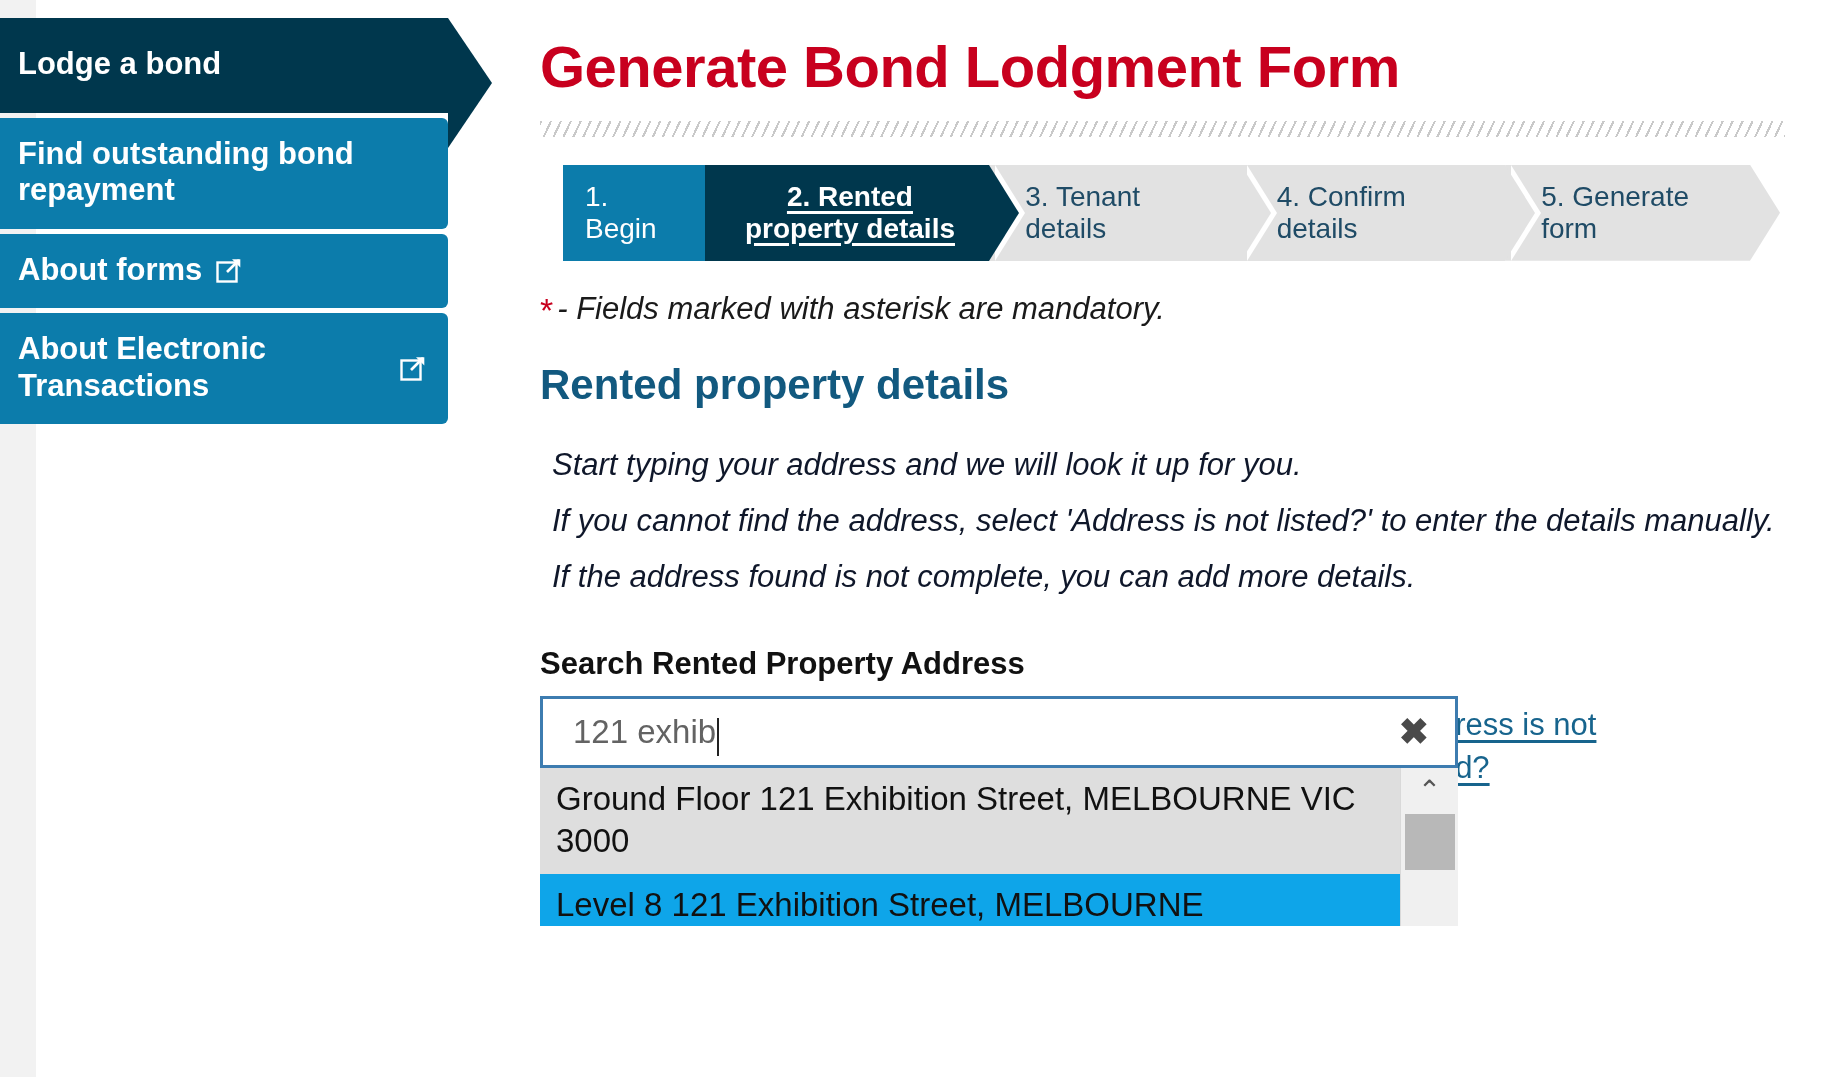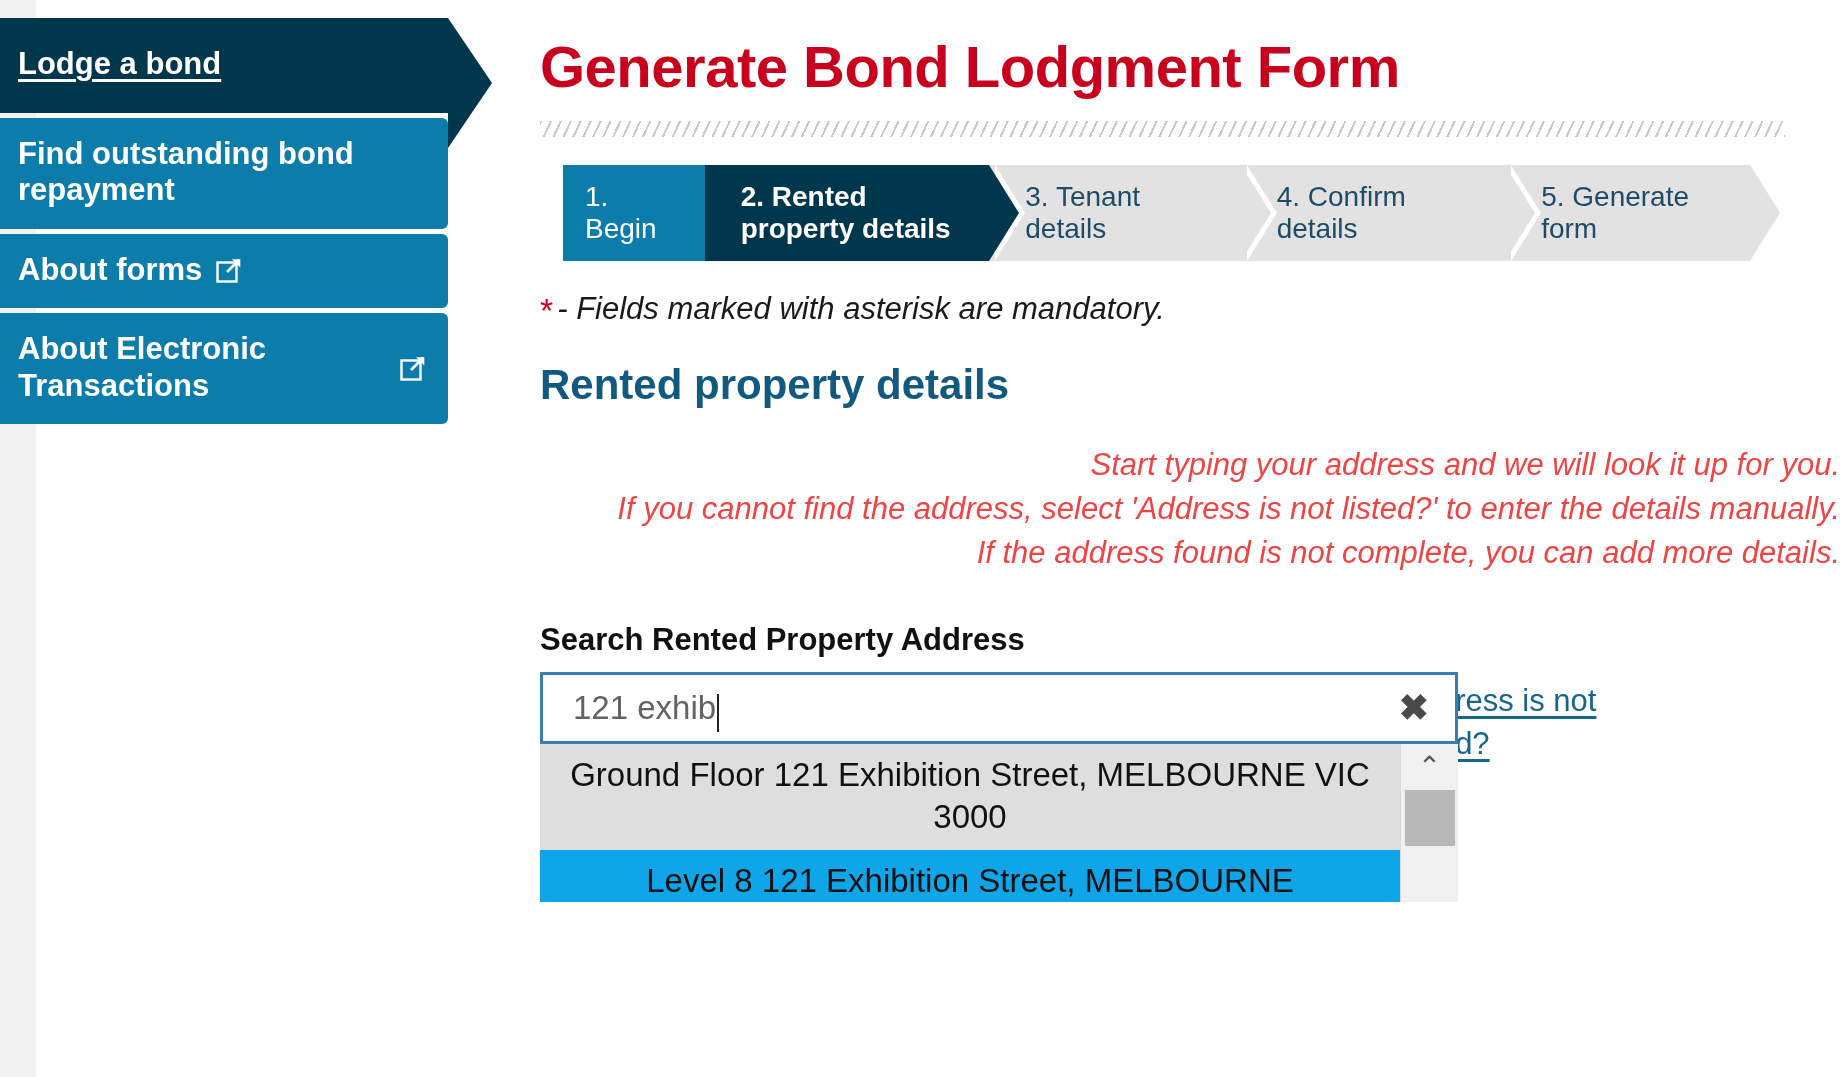--- a/index.html
+++ b/index.html
@@ -57,21 +57,20 @@
   .nav-item .label { display: inline; }
   .nav-item.active {
     background: #00374d;
     border-radius: 0;
     margin-bottom: 5px;
     padding-top: 28px;
     padding-bottom: 30px;
     width: 448px;
   }
   .nav-item.active .label {
-    text-decoration: underline;
     text-underline-offset: 5px;
     text-decoration-thickness: 3px;
   }
   .nav-item.active::after {
     content: "";
     position: absolute;
     left: 448px; top: 0;
     width: 0; height: 0;
     border-top: 65px solid transparent;
     border-bottom: 65px solid transparent;
@@ -163,22 +162,24 @@
   }
   .step.done::after { border-left-color: #0c7cab; }
   .step.current {
     background: #00374d;
     color: #ffffff;
     font-weight: bold;
     z-index: 3;
   }
   .step.current::after { border-left-color: #00374d; }
   .step.current .step-txt {
+    text-decoration: underline;
     text-underline-offset: 5px;
     text-decoration-thickness: 3px;
+    text-align: center;
   }
   .step.last::after, .step.last::before { display: none; }
   .step.last {
     clip-path: polygon(0 0, calc(100% - 30px) 0, 100% 50%, calc(100% - 30px) 100%, 0 100%);
     padding-right: 46px;
   }
 
   
   .mandatory {
     font-size: 31px;
@@ -200,43 +201,42 @@
 
   
   .section-heading {
     color: #12597f;
     font-size: 42px;
     font-weight: bold;
     margin: 0 0 34px 0;
   }
 
   .intro p {
-    margin: 0;
+    margin: 12px;
     font-size: 31px;
     font-style: italic;
-    color: #ef4444;
+    color: #0f172a;
     line-height: 1.43;
-    text-align: right;
   }
   .intro { margin-bottom: 46px; }
 
   .field-label {
     font-size: 31px;
     font-weight: bold;
     color: #111111;
     margin-bottom: 14px;
   }
 
   
   .search-row {
     display: flex;
     align-items: flex-start;
     gap: 72px;
   }
-  .search-wrap { position: relative; width: 788px; text-align: center; }
+  .search-wrap { position: relative; width: 788px; }
   .search-box {
     position: relative;
     width: 918px;
     height: 72px;
     border: 3px solid #3d7cb0;
     background: #ffffff;
     display: flex;
     align-items: center;
     padding: 0 72px 0 30px;
   }

